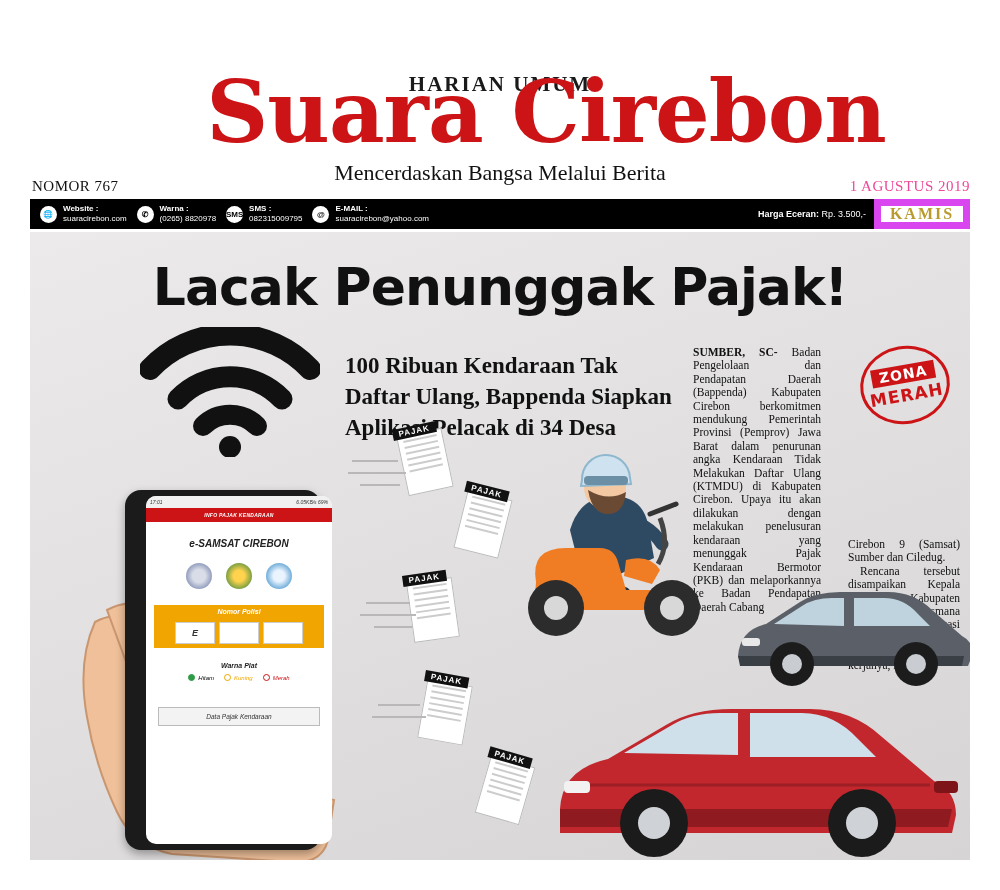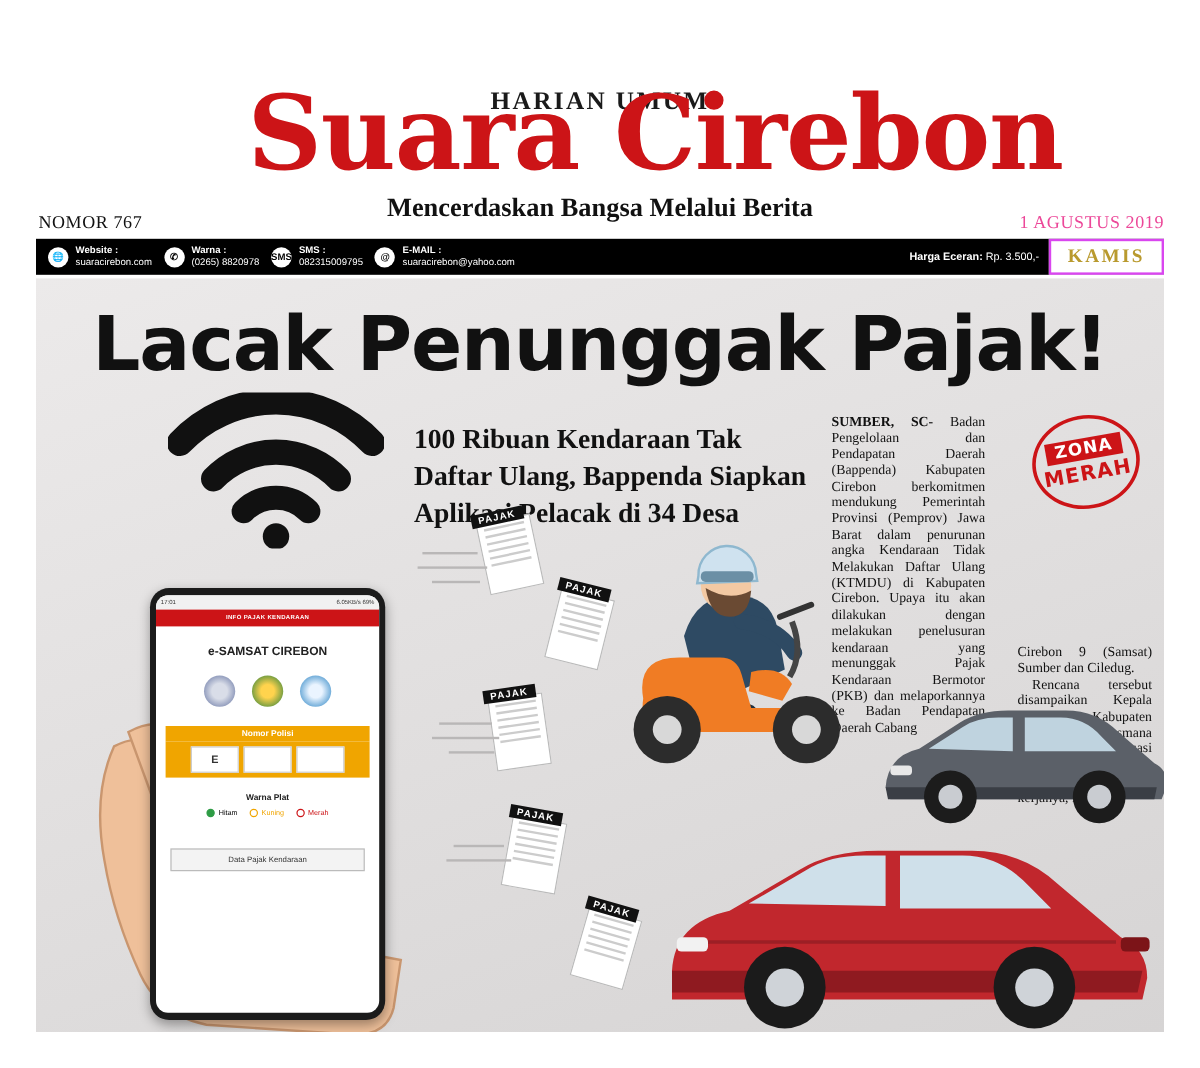--- a/index.html
+++ b/index.html
@@ -29,21 +29,21 @@
     font-size:86px;
     line-height:92px;
     color:#cc1417;
     letter-spacing:-1px;
     margin-left:46px;
   }
   .tagline {
     position:absolute; top:160px; left:0; width:1000px;
     text-align:center;
     font-family:"Liberation Serif", serif;
-    font-weight:bold; font-size:22px; color:#111;
+    font-weight:normal; font-size:22px; color:#111;
   }
   .nomor {
     position:absolute; top:178px; left:32px;
     font-family:"Liberation Serif", serif;
     font-size:15px; color:#111; letter-spacing:0.5px;
   }
   .tanggal {
     position:absolute; top:178px; right:30px;
     font-family:"Liberation Serif", serif;
     font-size:15px; color:#ec4899; letter-spacing:0.5px;
@@ -67,40 +67,40 @@
   }
   .ib-txt { font-family:"Liberation Sans", sans-serif; font-size:8px; line-height:10px; }
   .ib-txt b { font-size:8px; }
   .ib-spacer { flex:1; }
   .harga {
     font-family:Liberation Sans, sans-serif; font-size:9px;
     margin-right:8px;
   }
   .kamis {
     width:96px; height:30px; background:#fff;
-    border:2px solid #d946ef;
+    border:7px solid #d946ef;
     color:#b99a2e;
     display:flex; align-items:center; justify-content:center;
     font-family:"Liberation Serif", serif; font-weight:bold;
     font-size:16px; letter-spacing:2px;
   }
 
   
   .panel {
     position:absolute; top:232px; left:30px;
     width:940px; height:628px;
     background:linear-gradient(160deg,#eceaea 0%,#e2e0e0 45%,#d6d4d4 100%);
     overflow:hidden;
   }
   .headline {
     position:absolute; top:22px; left:0; width:940px;
     text-align:center;
     font-family:"DejaVu Sans", sans-serif;
     font-weight:bold;
-    font-size:63px;
+    font-size:52px;
     line-height:66px;
     color:#111;
     letter-spacing:-1px;
   }
 
   
   .deck {
     position:absolute; top:118px; left:315px; width:330px;
     font-family:"Liberation Serif", serif;
     font-weight:bold;
@@ -155,22 +155,23 @@
 
   
   .wifi { position:absolute; top:95px; left:110px; width:180px; height:130px; }
 
   
   .hand { position:absolute; top:250px; left:35px; width:300px; height:380px; }
   .phone {
     position:absolute; top:258px; left:95px;
     width:196px; height:360px;
     background:#1b1b1b; border-radius:16px;
-    padding:6px 5px;
+    padding:6px 21px;
     box-shadow:0 4px 10px rgba(0,0,0,.35);
+    font-style:italic;
   }
   .screen {
     width:186px; height:348px; background:#fff;
     border-radius:10px; overflow:hidden;
     font-family:"Liberation Sans", sans-serif;
   }
   .statusbar {
     height:12px; background:#f1f1f1; display:flex;
     align-items:center; justify-content:space-between;
     padding:0 4px; font-size:5px; color:#333;

